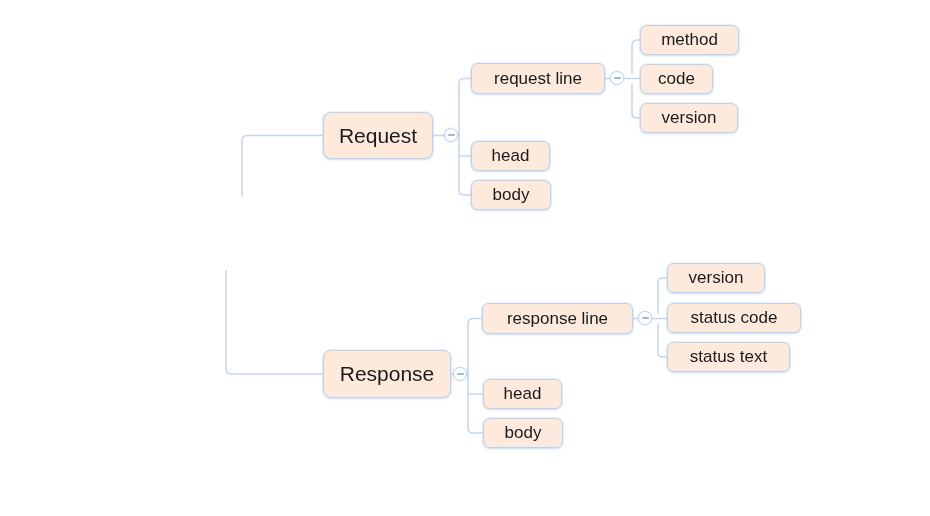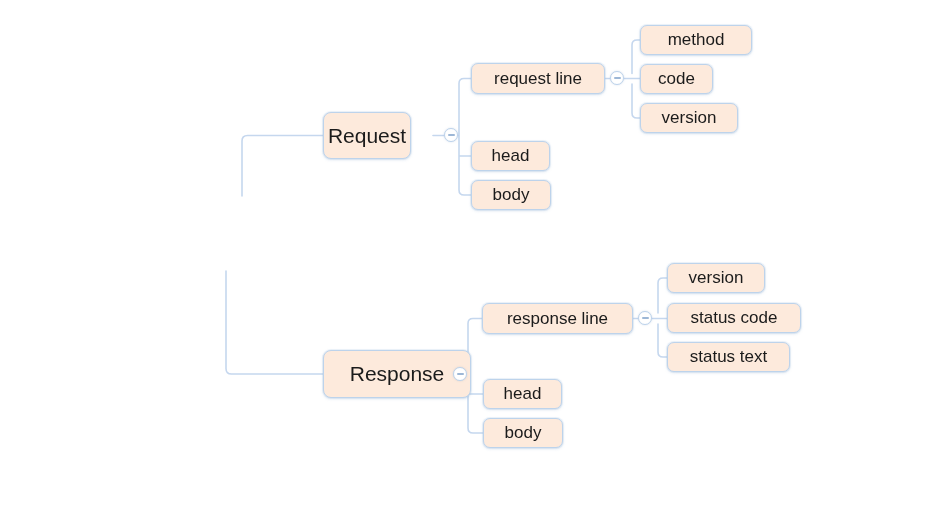--- a/index.html
+++ b/index.html
@@ -62,52 +62,52 @@
     <path class="wire" d="M451,374 H453"></path>
 
     <path class="wire" d="M482,318.5 H473 Q468,318.5 468,323.5 V428 Q468,433 473,433 H483 M468,394 H483 M467,374 H468"></path>
 
     <path class="wire" d="M633,318.5 H638"></path>
 
     <path class="wire" d="M652,318.5 H667 M667,278 H663 Q658,278 658,283 V313 M658,324 V352 Q658,357 663,357 H667"></path>
   </svg>
 
 
-  <div class="node branch" style="left:323px;top:112px;width:88px;height:47px;">
+  <div class="node branch" style="left:323px;top:112px;width:110px;height:47px;">
     <span>Request</span>
   </div>
   <div class="toggle" style="left:444px;top:128px;">
     <span class="minus"></span>
   </div>
 
   <div class="node leaf" style="left:471px;top:63px;width:134px;height:31px;">
     <span>request line</span>
   </div>
   <div class="toggle" style="left:610px;top:71px;">
     <span class="minus"></span>
   </div>
 
-  <div class="node leaf" style="left:640px;top:25px;width:112px;height:30px;">
+  <div class="node leaf" style="left:640px;top:25px;width:99px;height:30px;">
     <span>method</span>
   </div>
   <div class="node leaf" style="left:640px;top:64px;width:73px;height:30px;">
     <span>code</span>
   </div>
   <div class="node leaf" style="left:640px;top:103px;width:98px;height:30px;">
     <span>version</span>
   </div>
 
   <div class="node leaf" style="left:471px;top:141px;width:79px;height:30px;">
     <span>head</span>
   </div>
   <div class="node leaf" style="left:471px;top:180px;width:80px;height:30px;">
     <span>body</span>
   </div>
 
-  <div class="node branch" style="left:323px;top:350px;width:148px;height:48px;">
+  <div class="node branch" style="left:323px;top:350px;width:128px;height:48px;">
     <span>Response</span>
   </div>
   <div class="toggle" style="left:453px;top:367px;">
     <span class="minus"></span>
   </div>
 
   <div class="node leaf" style="left:482px;top:303px;width:151px;height:31px;">
     <span>response line</span>
   </div>
   <div class="toggle" style="left:638px;top:311px;">

